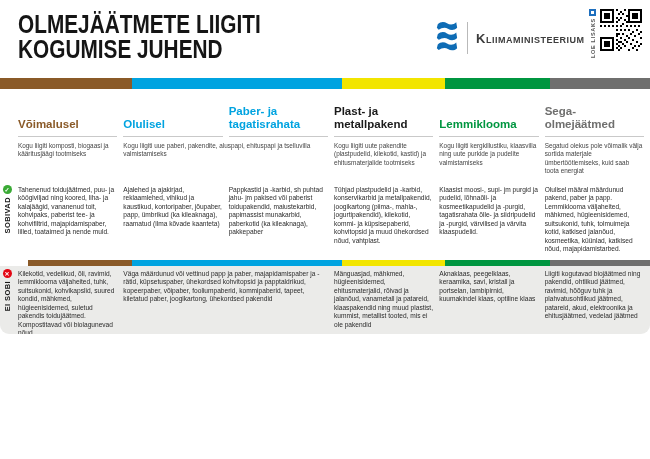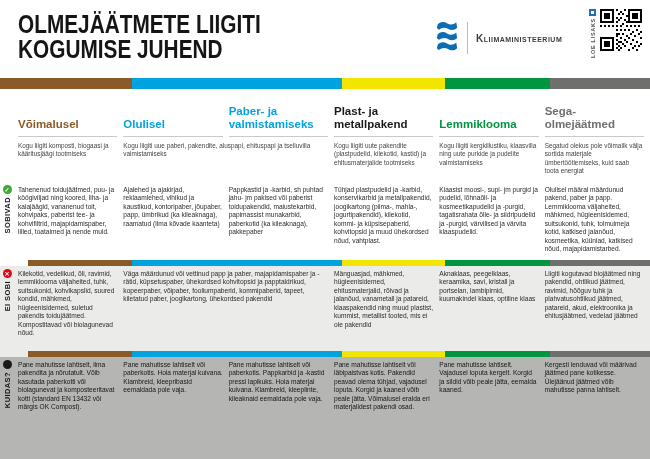--- a/index.html
+++ b/index.html
@@ -1,34 +1,35 @@
 <!DOCTYPE html>
 <html lang="et"><head>
 <meta charset="utf-8">
 <style>
   html,body{margin:0;padding:0;}
   .page{
     position:relative;
-    width:650px;height:459px;
+    width:650px;height:334px;
     background:#ffffff;
     font-family:"Liberation Sans", sans-serif;
     overflow:hidden;
     color:#222;
+    border-radius:9px;
   }
   
   .hdr{position:relative;height:78px;background:#fff;}
   .title{
     position:absolute;left:18px;top:12px;margin:0;
     font-size:26px;line-height:25px;font-weight:800;
     letter-spacing:0px;color:#151515;text-transform:uppercase;
     transform:scaleX(.8);transform-origin:0 0;white-space:nowrap;
   }
   .logo{position:absolute;left:435px;top:21px;display:flex;align-items:center;gap:8px;}
   .logo .divider{width:1px;height:32px;background:#b9b9b9;}
-  .ministry{font-size:10px;letter-spacing:.5px;color:#3d3d3d;font-variant:small-caps;font-weight:600;}
+  .ministry{font-size:13px;letter-spacing:.5px;color:#3d3d3d;font-variant:small-caps;font-weight:600;}
   .qrwrap{position:absolute;right:8px;top:9px;display:flex;gap:3px;}
   .qrside{display:flex;flex-direction:column;align-items:center;gap:2px;width:9px;}
   .bluesq{width:7px;height:7px;background:#1e6fbe;position:relative;}
   .bluesq::after{content:"";position:absolute;left:2px;top:2px;width:3px;height:3px;background:#fff;}
   .vlabel{
     writing-mode:vertical-rl;transform:rotate(180deg);
     font-size:5.5px;font-weight:700;letter-spacing:.7px;color:#555;
   }
   
   .topbar{display:flex;height:11px;width:650px;}
@@ -131,21 +132,21 @@
     <div class="t1" style="background-color: rgb(138, 90, 40);"></div>
     <div class="t2" style="background-color: rgb(0, 163, 224);"></div>
     <div class="t3" style="background-color: rgb(242, 229, 0);"></div>
     <div class="t4" style="background-color: rgb(0, 150, 64);"></div>
     <div class="t5" style="background-color: rgb(111, 111, 110);"></div>
   </div>
 
   <div class="grid-row row-headers">
     <div class="hcell gc1" style="color: rgb(138, 90, 40);">Võimalusel</div>
     <div class="hcell gc2" style="color: rgb(0, 163, 224);">Olulisel</div>
-    <div class="hcell gc3" style="color: rgb(0, 163, 224);">Paber- ja valmistamiseks</div>
+    <div class="hcell gc3" style="color: rgb(0, 163, 224);">Paber- ja tagatisrahata</div>
     <div class="hcell gc4" style="color: rgb(26, 26, 26);">Plast- ja metallpakend</div>
     <div class="hcell gc5" style="color: rgb(0, 150, 64);">Lemmiklooma</div>
     <div class="hcell gc6" style="color: rgb(111, 111, 110);">Sega-olmejäätmed</div>
   </div>
 
   <div class="grid-row row-desc">
     <div class="dcell gc1">Kogu liigiti komposti, biogaasi ja kääritusjäägi tootmiseks</div>
     <div class="dcell gc23">Kogu liigiti uue paberi, pakendite, aluspapi, ehituspapi ja tselluvilla valmistamiseks</div>
     <div class="dcell gc4">Kogu liigiti uute pakendite (plastpudelid, kilekotid, kastid) ja ehitusmaterjalide tootmiseks</div>
     <div class="dcell gc5">Kogu liigiti kergkillustiku, klaasvilla ning uute purkide ja pudelite valmistamiseks</div>

